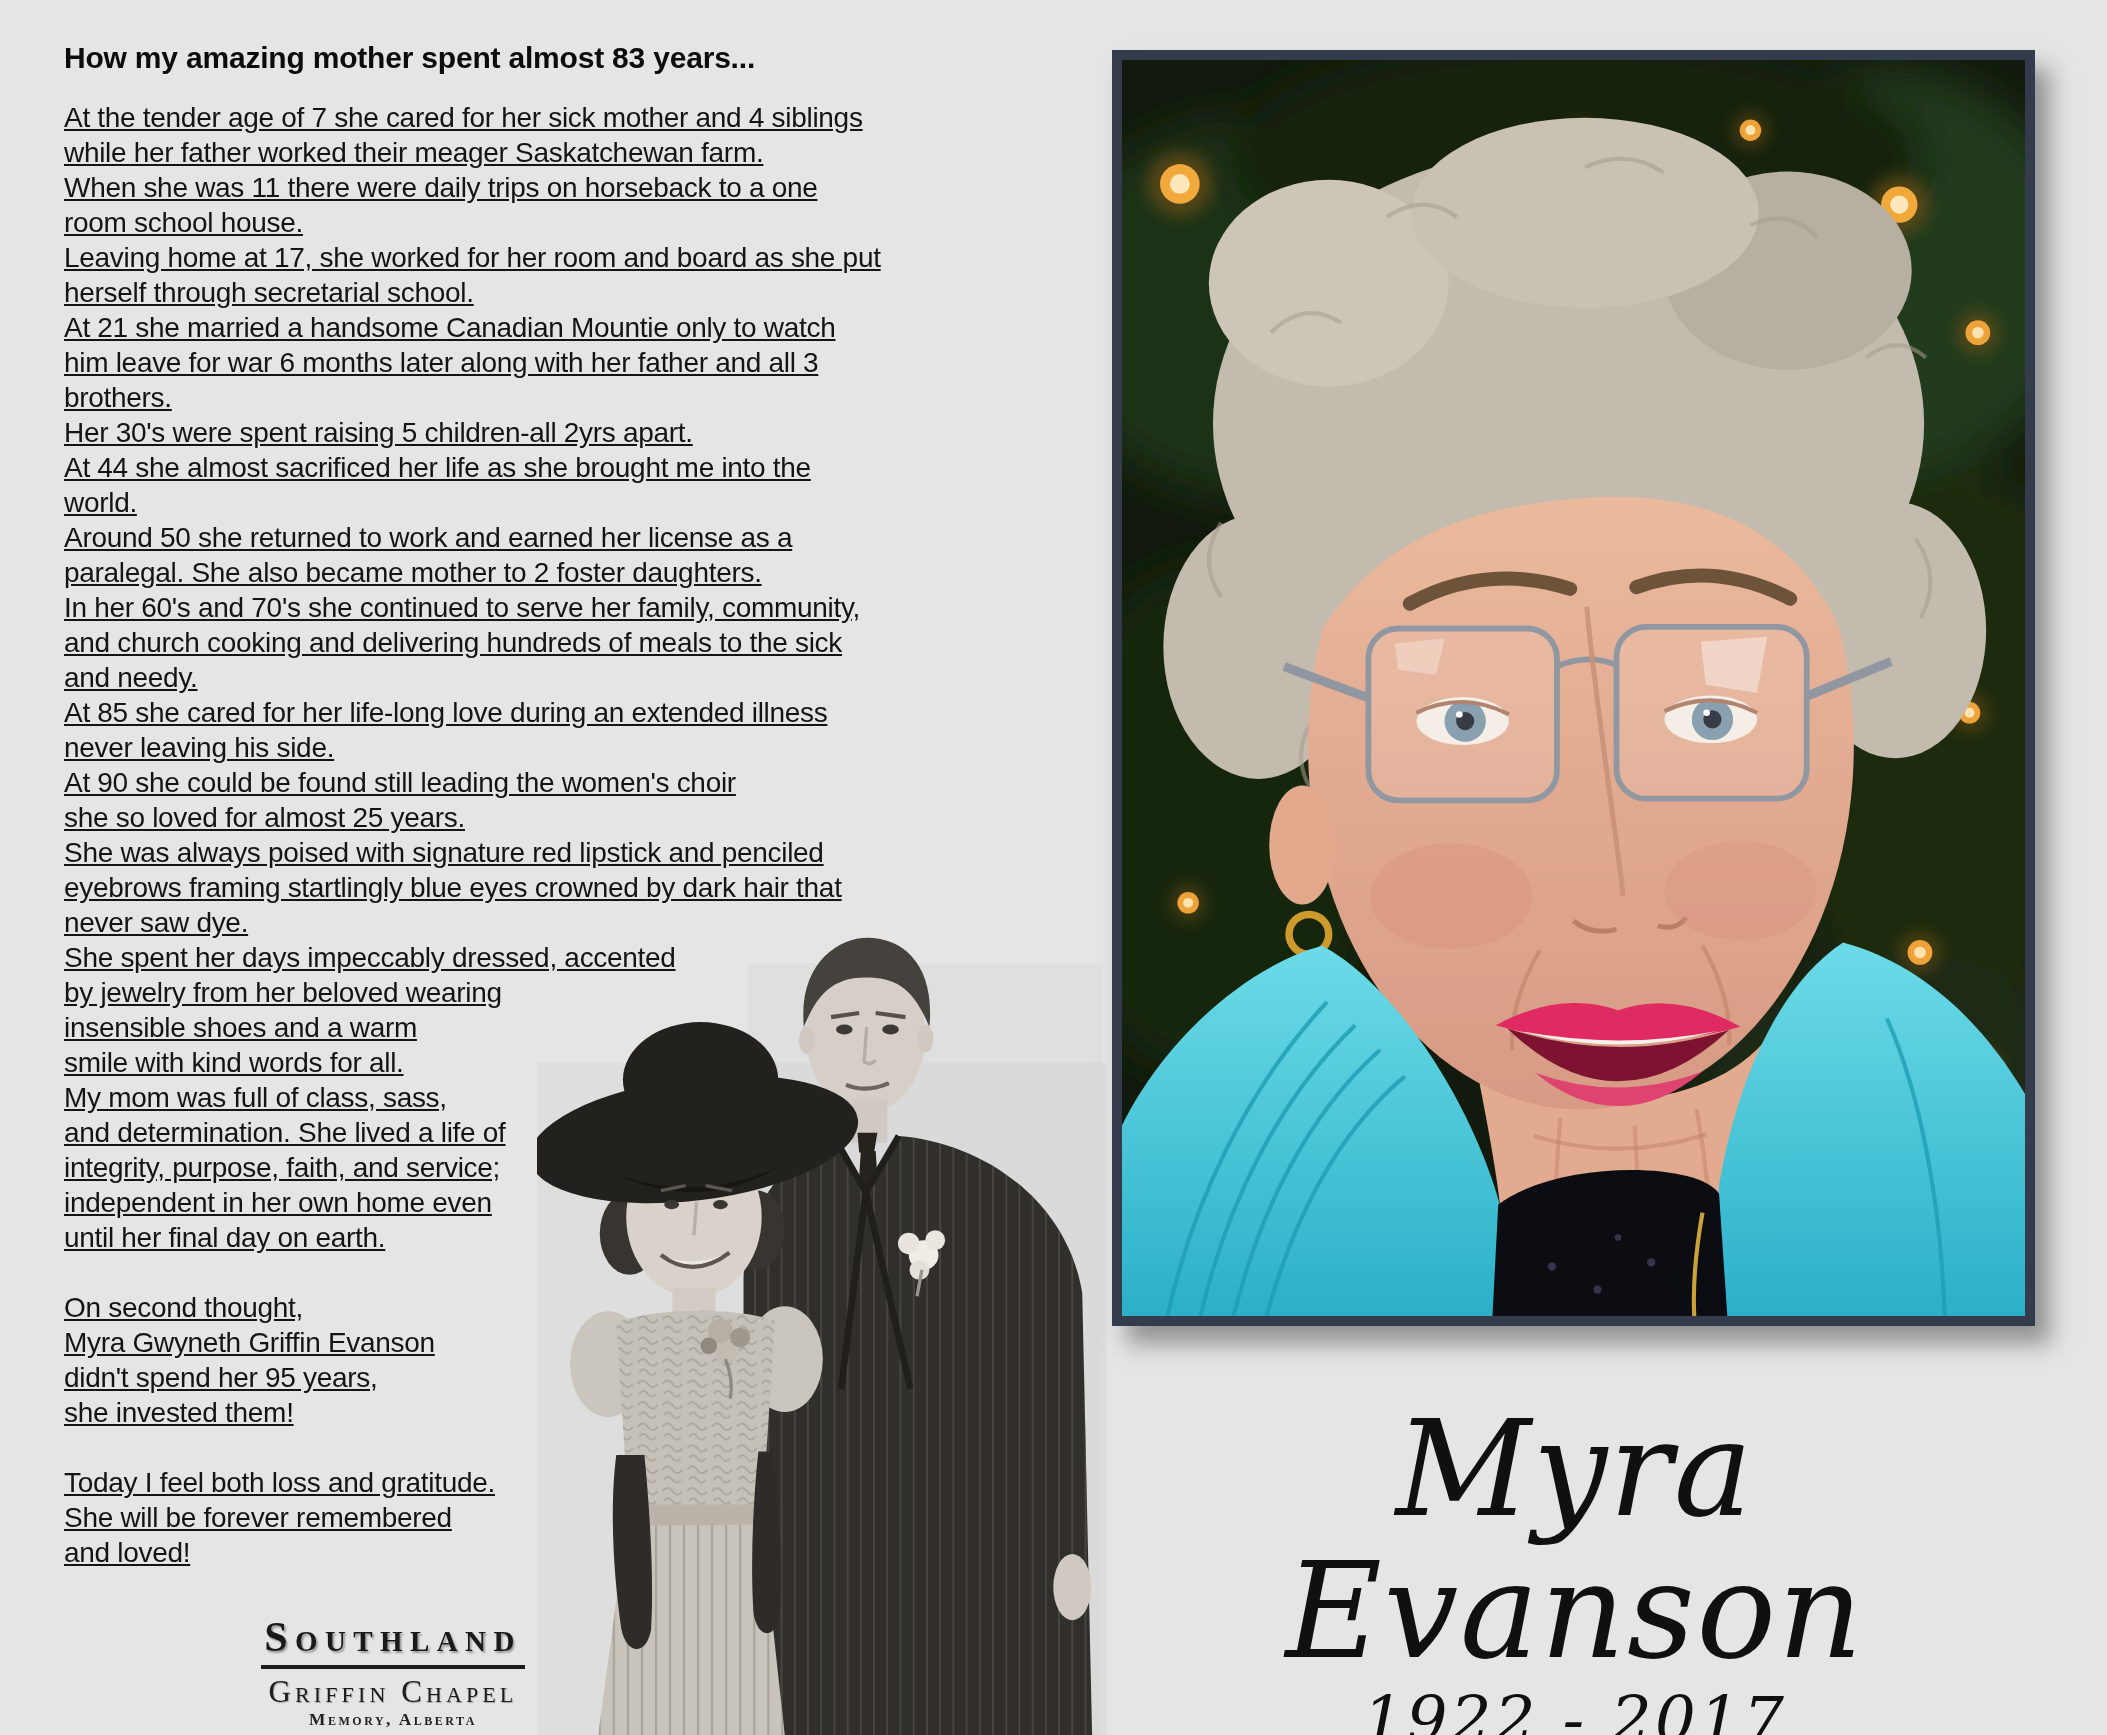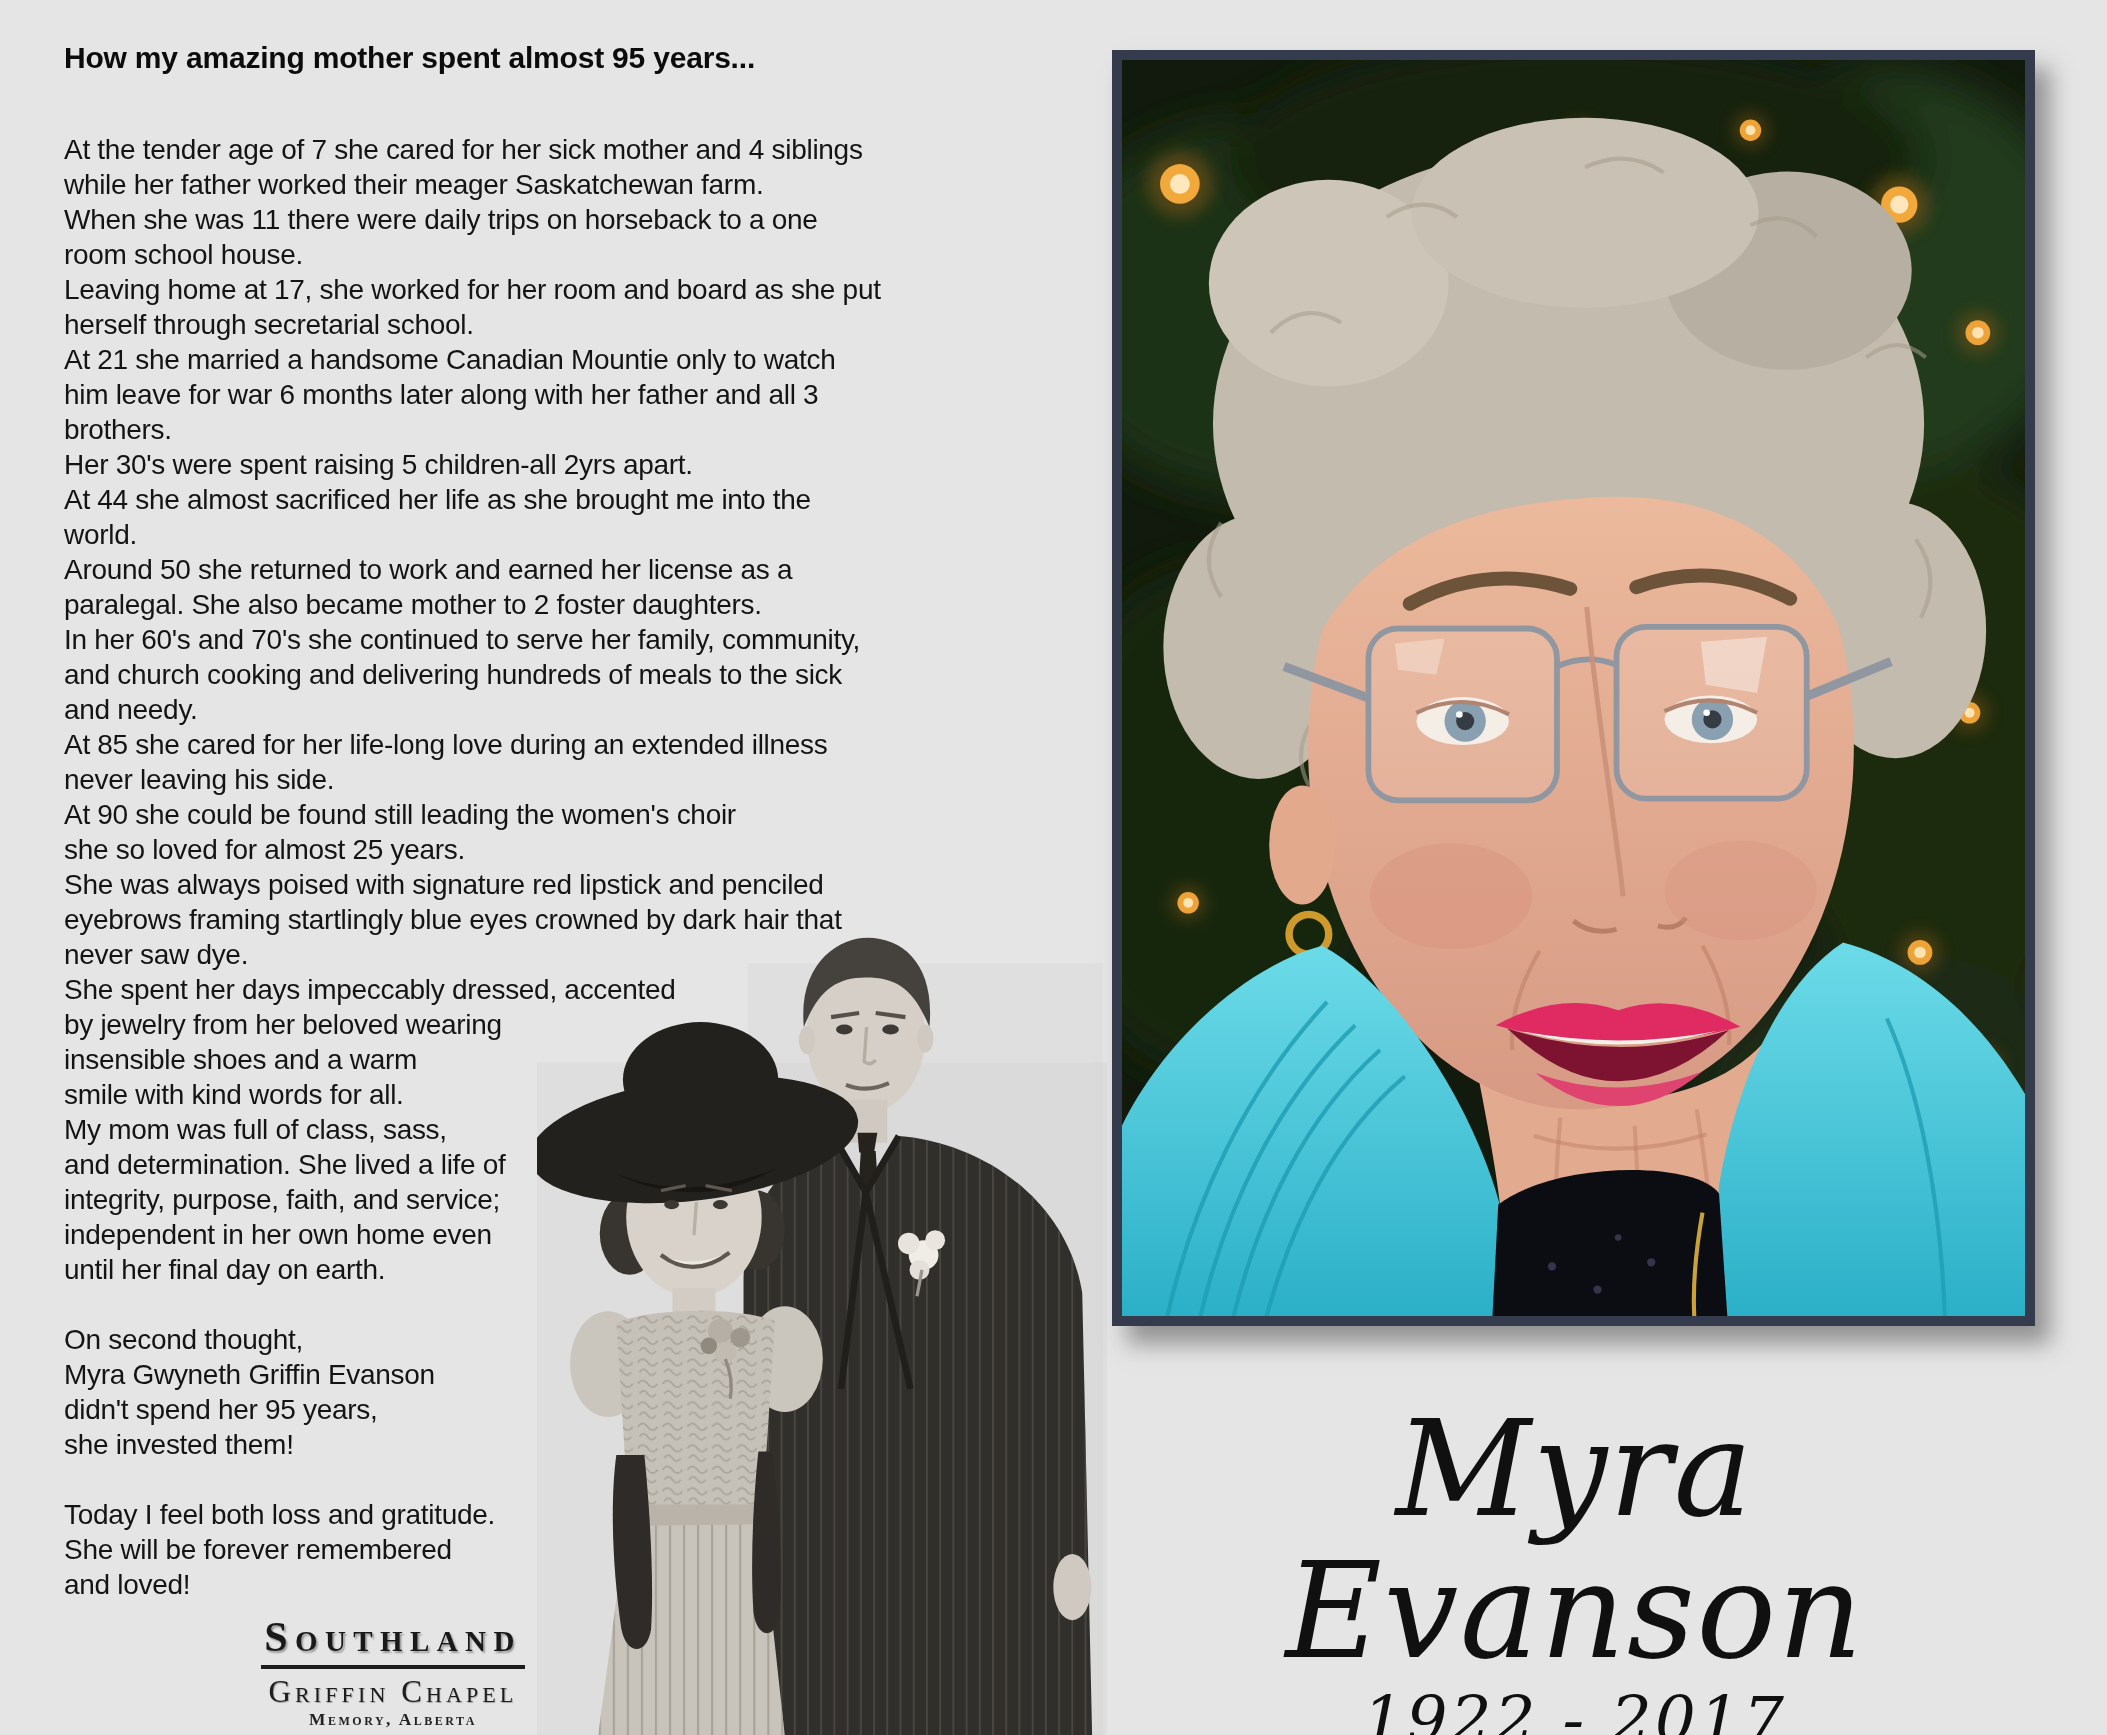--- a/index.html
+++ b/index.html
@@ -11,23 +11,23 @@
     font-family:"Liberation Sans",sans-serif;
     color:#121212;
   }
   
   .tribute{position:absolute;left:64px;top:40px;width:1041px;z-index:3;}
   .tribute-title{
     font-size:30px;font-weight:bold;line-height:36px;
     letter-spacing:-0.2px;color:#0c0c0c;margin:0;
   }
   .tribute-body{
-    margin-top:56px;
+    margin-top:24px;
     font-size:28px;line-height:35px;letter-spacing:-0.3px;
-    white-space:pre-line;color:#141414;
+    white-space:pre-line;color:#141414;text-decoration:underline;
   }
   
   .logo{position:absolute;left:207px;top:1572px;width:372px;text-align:center;z-index:4;}
   .logo-name{
     display:inline-block;
     font-family:"Liberation Serif",serif;
     font-variant:small-caps;font-weight:600;
     font-size:42px;line-height:50px;letter-spacing:7.4px;
     color:#191919;text-shadow:1.7px 1.7px 1.7px rgba(60,60,60,0.45);
     border-bottom:4.1px solid #1c1c1c;padding:0 3.3px 3.3px 3.3px;margin-top:40px;
@@ -68,21 +68,21 @@
   .memory-pretitle{font-size:45px;line-height:53px;letter-spacing:0.8px;}
   .memory-name{font-size:132px;line-height:142px;letter-spacing:1.7px;margin-top:16px;}
   .memory-years{font-size:64px;line-height:73px;letter-spacing:3.3px;margin-top:1.7px;}
 </style>
 </head>
 <body>
 
 <div class="page">
 
   <div class="tribute">
-    <h1 class="tribute-title">How my amazing mother spent almost 95 years...</h1>
+    <h1 class="tribute-title">How my amazing mother spent almost 83 years...</h1>
     <div class="tribute-body">At the tender age of 7 she cared for her sick mother and 4 siblings
 while her father worked their meager Saskatchewan farm.
 When she was 11 there were daily trips on horseback to a one
 room school house.
 Leaving home at 17, she worked for her room and board as she put
 herself through secretarial school.
 At 21 she married a handsome Canadian Mountie only to watch
 him leave for war 6 months later along with her father and all 3
 brothers.
 Her 30's were spent raising 5 children-all 2yrs apart.

